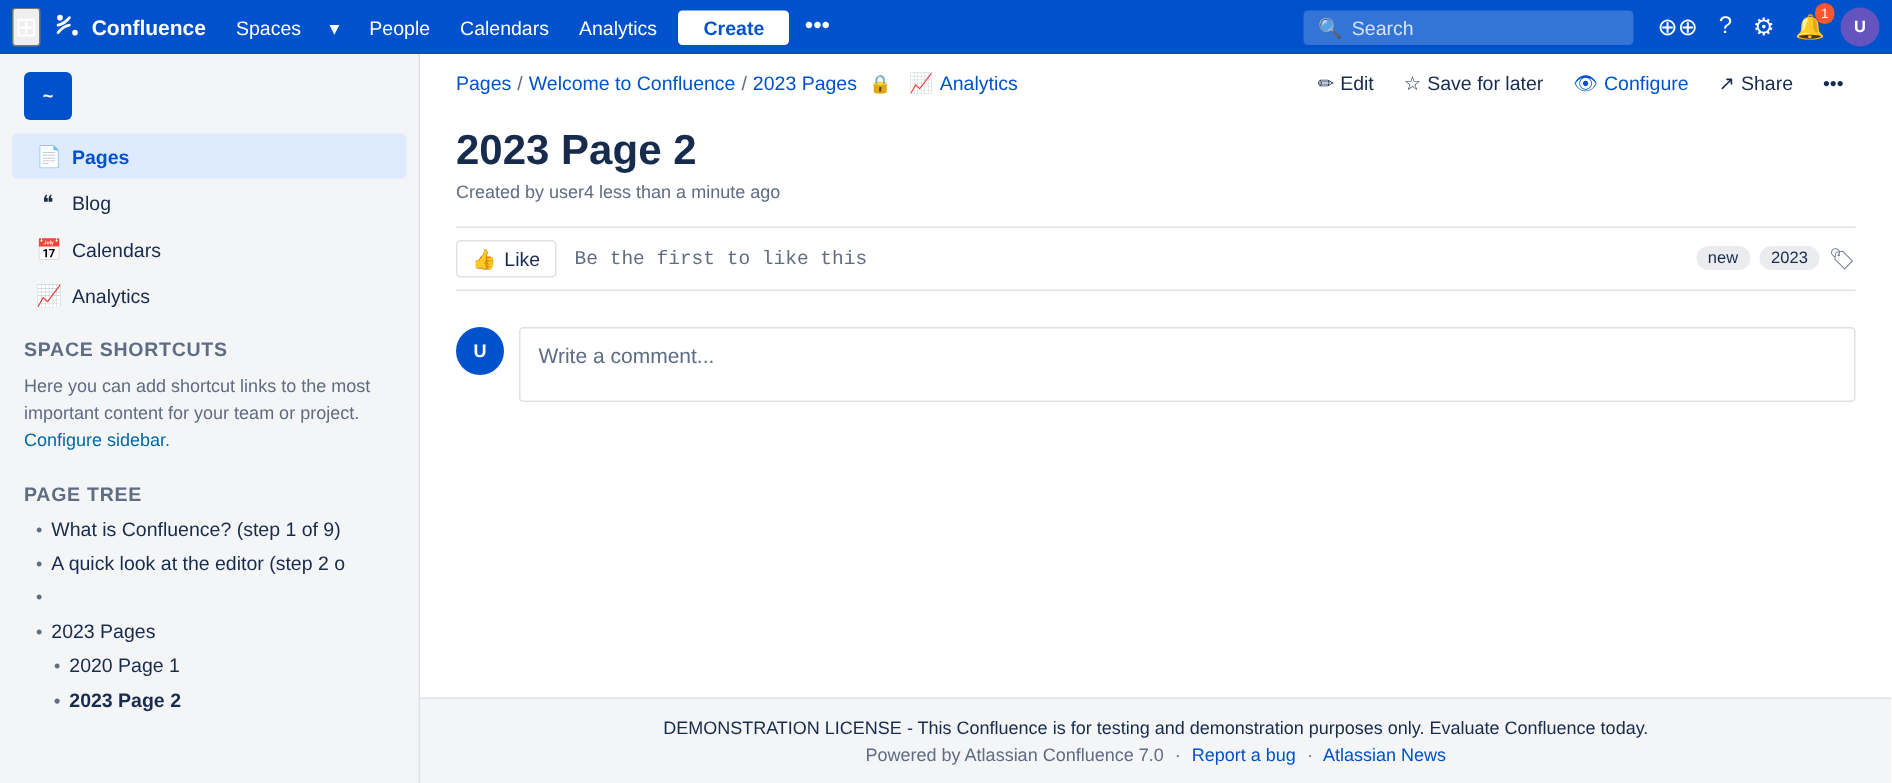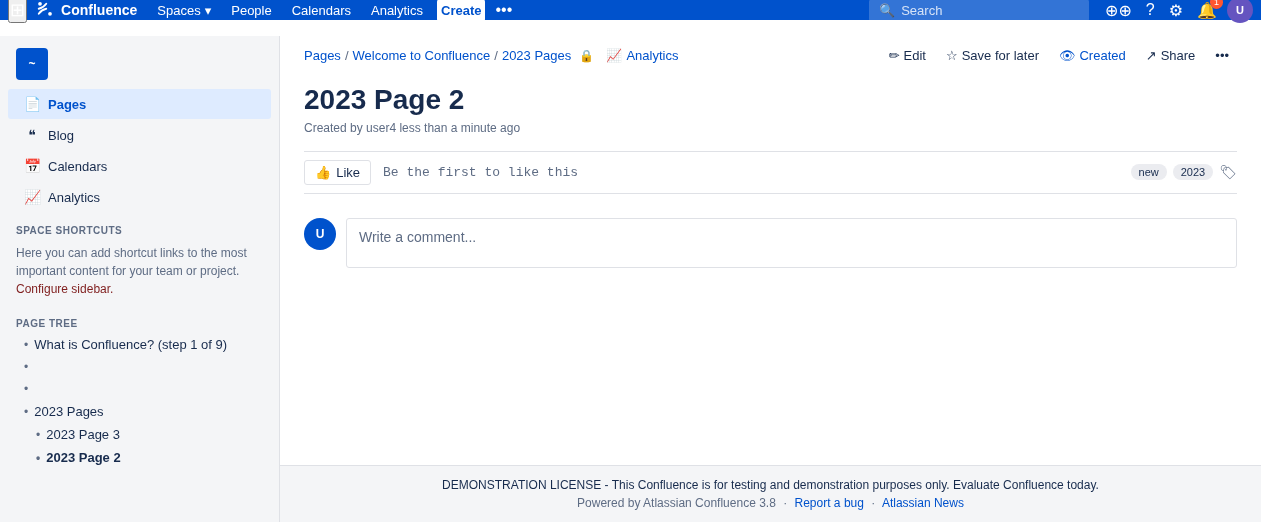--- a/index.html
+++ b/index.html
@@ -1,39 +1,39 @@
 <!DOCTYPE html>
 <html><head>
   <meta charset="utf-8">
   <style>
     * { box-sizing: border-box; margin: 0; padding: 0; }
     body { font-family: -apple-system, BlinkMacSystemFont, "Segoe UI", sans-serif; font-size: 14px; color: #172b4d; background: #fff; }
 
     
     .top-nav {
       background: #0052cc;
-      height: 20px;
+      height: 36px;
       display: flex;
       align-items: center;
       padding: 0 8px;
       gap: 4px;
       position: fixed;
       top: 0; left: 0; right: 0;
       z-index: 100;
     }
     .nav-grid-icon { color: #fff; font-size: 18px; margin-right: 4px; cursor: pointer; }
     .nav-logo { display: flex; align-items: center; gap: 6px; color: #fff; font-weight: 600; font-size: 14px; margin-right: 8px; }
     .nav-logo svg { width: 20px; height: 20px; }
     .nav-btn {
       background: transparent; border: none; color: #fff; font-size: 13px;
-      padding: 4px 8px; border-radius: 3px; cursor: pointer; display: flex; align-items: center; gap: 4px;
+      padding: 4px 8px; border-radius: 3px; cursor: pointer; display: flex; align-items: center; gap: 19px;
     }
     .nav-create {
       background: #fff; color: #0052cc; border: none; font-size: 13px; font-weight: 600;
-      padding: 4px 4px; border-radius: 3px; cursor: pointer; margin-left: 2px;
+      padding: 4px 17px; border-radius: 3px; cursor: pointer; margin-left: 2px;
     }
     .nav-more { background: transparent; border: none; color: #fff; font-size: 16px; cursor: pointer; padding: 4px 6px; border-radius: 3px; }
     .nav-search {
       margin-left: auto;
       background: rgba(255,255,255,0.2);
       border: none; border-radius: 3px;
       display: flex; align-items: center; gap: 6px;
       padding: 4px 10px; color: rgba(255,255,255,0.8); font-size: 13px;
       width: 220px; cursor: pointer;
     }
@@ -76,25 +76,25 @@
       font-size: 12px; font-weight: 700;
     }
     .sidebar-nav-item {
       display: flex; align-items: center; gap: 8px;
       padding: 7px 16px; cursor: pointer; color: #172b4d; font-size: 13px;
       border-radius: 3px; margin: 1px 8px;
     }
     .sidebar-nav-item.active { background: #deebff; color: #0052cc; font-weight: 600; }
     .sidebar-nav-icon { font-size: 14px; width: 16px; text-align: center; }
     .sidebar-section-title {
-      font-size: 10px; font-weight: 700; color: #5e6c84; text-transform: uppercase;
+      font-size: 13px; font-weight: 700; color: #5e6c84; text-transform: uppercase;
       letter-spacing: 0.5px; padding: 12px 16px 4px;
     }
     .sidebar-text { font-size: 12px; color: #5e6c84; padding: 4px 16px 8px; line-height: 1.5; }
-    .sidebar-link { color: #7f1d1d; cursor: pointer; text-decoration: none; }
+    .sidebar-link { color: #0369a1; cursor: pointer; text-decoration: none; }
     .page-tree-item {
       display: flex; align-items: center; gap: 6px;
       padding: 4px 16px 4px 24px; cursor: pointer; font-size: 13px; color: #172b4d;
     }
     .page-tree-item.bold { font-weight: 700; }
     .page-tree-item.sub { padding-left: 36px; }
     .tree-bullet { color: #5e6c84; font-size: 12px; }
 
     
     .main-content { flex: 1; display: flex; flex-direction: column; overflow: hidden; }
@@ -258,31 +258,32 @@
 
     <div class="sidebar-section-title">PAGE TREE</div>
 
     <div>
       <div class="page-tree-item">
         <span class="tree-bullet">•</span>
         <span>What is Confluence? (step 1 of 9)</span>
       </div>
       <div class="page-tree-item">
         <span class="tree-bullet">•</span>
+        <span>A quick look at the editor (step 2 o</span>
       </div>
       <div class="page-tree-item">
         <span class="tree-bullet">•</span>
       </div>
       <div class="page-tree-item">
         <span class="tree-bullet">•</span>
         <span>2023 Pages</span>
       </div>
       <div class="page-tree-item sub">
         <span class="tree-bullet">•</span>
-        <span>2023 Page 3</span>
+        <span>2020 Page 1</span>
       </div>
       <div class="page-tree-item sub bold">
         <span class="tree-bullet">•</span>
         <span>2023 Page 2</span>
       </div>
     </div>
   </aside>
 
   <main class="main-content">
     <div class="breadcrumb-bar">
@@ -304,21 +305,21 @@
         <button class="bc-action-btn">
           <span>✏</span>
           <span>Edit</span>
         </button>
         <button class="bc-action-btn">
           <span>☆</span>
           <span>Save for later</span>
         </button>
         <button class="bc-action-btn watch-active">
           <span>👁</span>
-          <span>Created</span>
+          <span>Configure</span>
         </button>
         <button class="bc-action-btn">
           <span>↗</span>
           <span>Share</span>
         </button>
         <button class="bc-action-btn">•••</button>
       </div>
     </div>
 
     <div class="page-body">
@@ -343,21 +344,21 @@
         <div class="comment-input-box">Write a comment...</div>
       </div>
     </div>
 
     <footer class="footer">
       <div class="footer-line1">
         <strong>DEMONSTRATION LICENSE</strong>
         <span>- This Confluence is for testing and demonstration purposes only. Evaluate Confluence today.</span>
       </div>
       <div class="footer-line2">
-        <span>Powered by Atlassian Confluence 3.8</span>
+        <span>Powered by Atlassian Confluence 7.0</span>
         <span class="footer-dot">·</span>
         <a class="footer-link">Report a bug</a>
         <span class="footer-dot">·</span>
         <a class="footer-link">Atlassian News</a>
       </div>
     </footer>
   </main>
 </div>
 
 </body></html>

